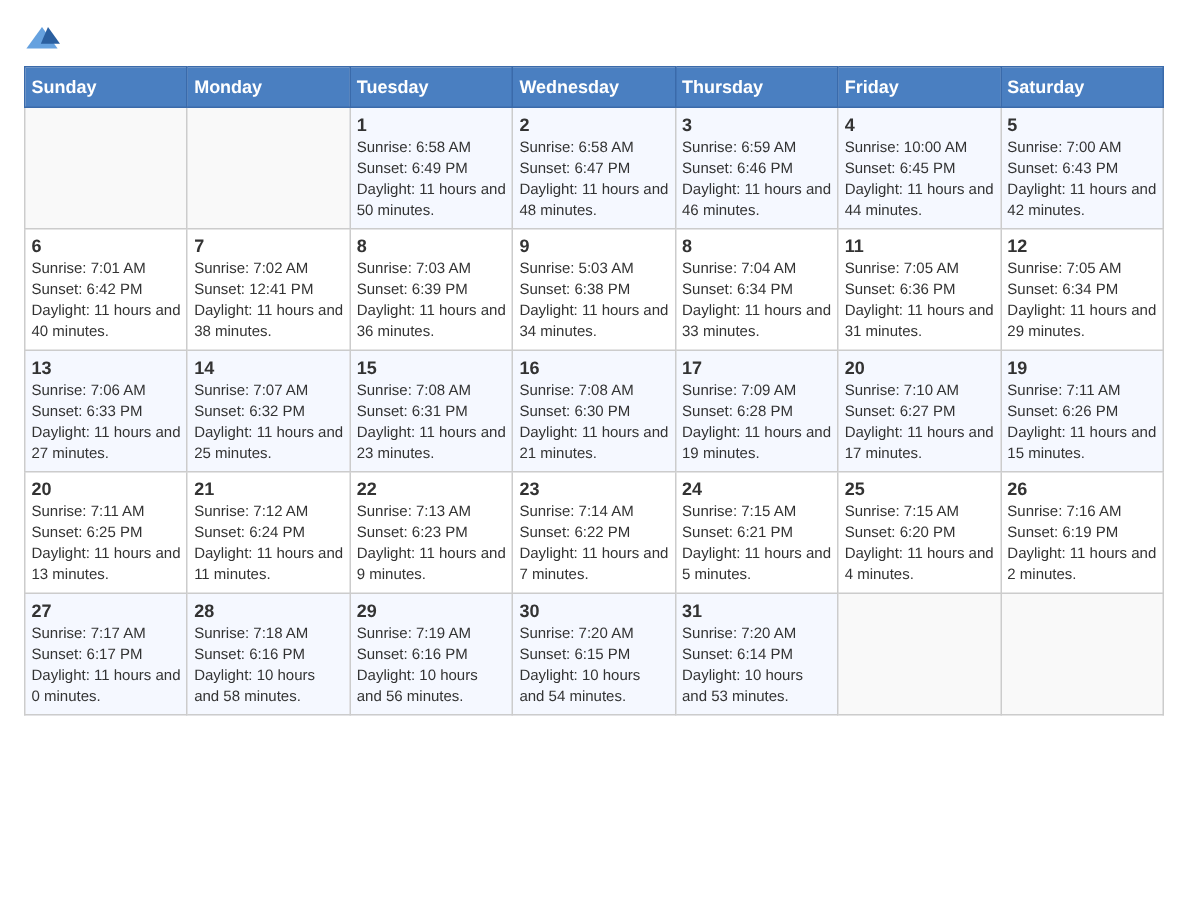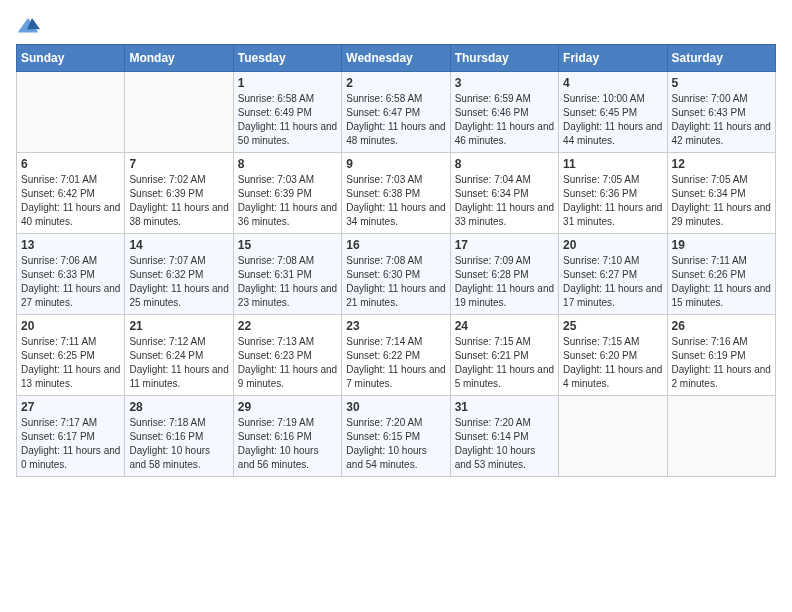--- a/index.html
+++ b/index.html
@@ -157,32 +157,32 @@
       <tr>
         <td>
           <div class="day-number">6</div>
           <div class="day-info">Sunrise: 7:01 AM
 Sunset: 6:42 PM
 Daylight: 11 hours and 40 minutes.</div>
         </td>
         <td>
           <div class="day-number">7</div>
           <div class="day-info">Sunrise: 7:02 AM
-Sunset: 6:39 PM
+Sunset: 12:41 PM
 Daylight: 11 hours and 38 minutes.</div>
         </td>
         <td>
           <div class="day-number">8</div>
           <div class="day-info">Sunrise: 7:03 AM
 Sunset: 6:39 PM
 Daylight: 11 hours and 36 minutes.</div>
         </td>
         <td>
           <div class="day-number">9</div>
-          <div class="day-info">Sunrise: 7:03 AM
+          <div class="day-info">Sunrise: 5:03 AM
 Sunset: 6:38 PM
 Daylight: 11 hours and 34 minutes.</div>
         </td>
         <td>
           <div class="day-number">8</div>
           <div class="day-info">Sunrise: 7:04 AM
 Sunset: 6:34 PM
 Daylight: 11 hours and 33 minutes.</div>
         </td>
         <td>

